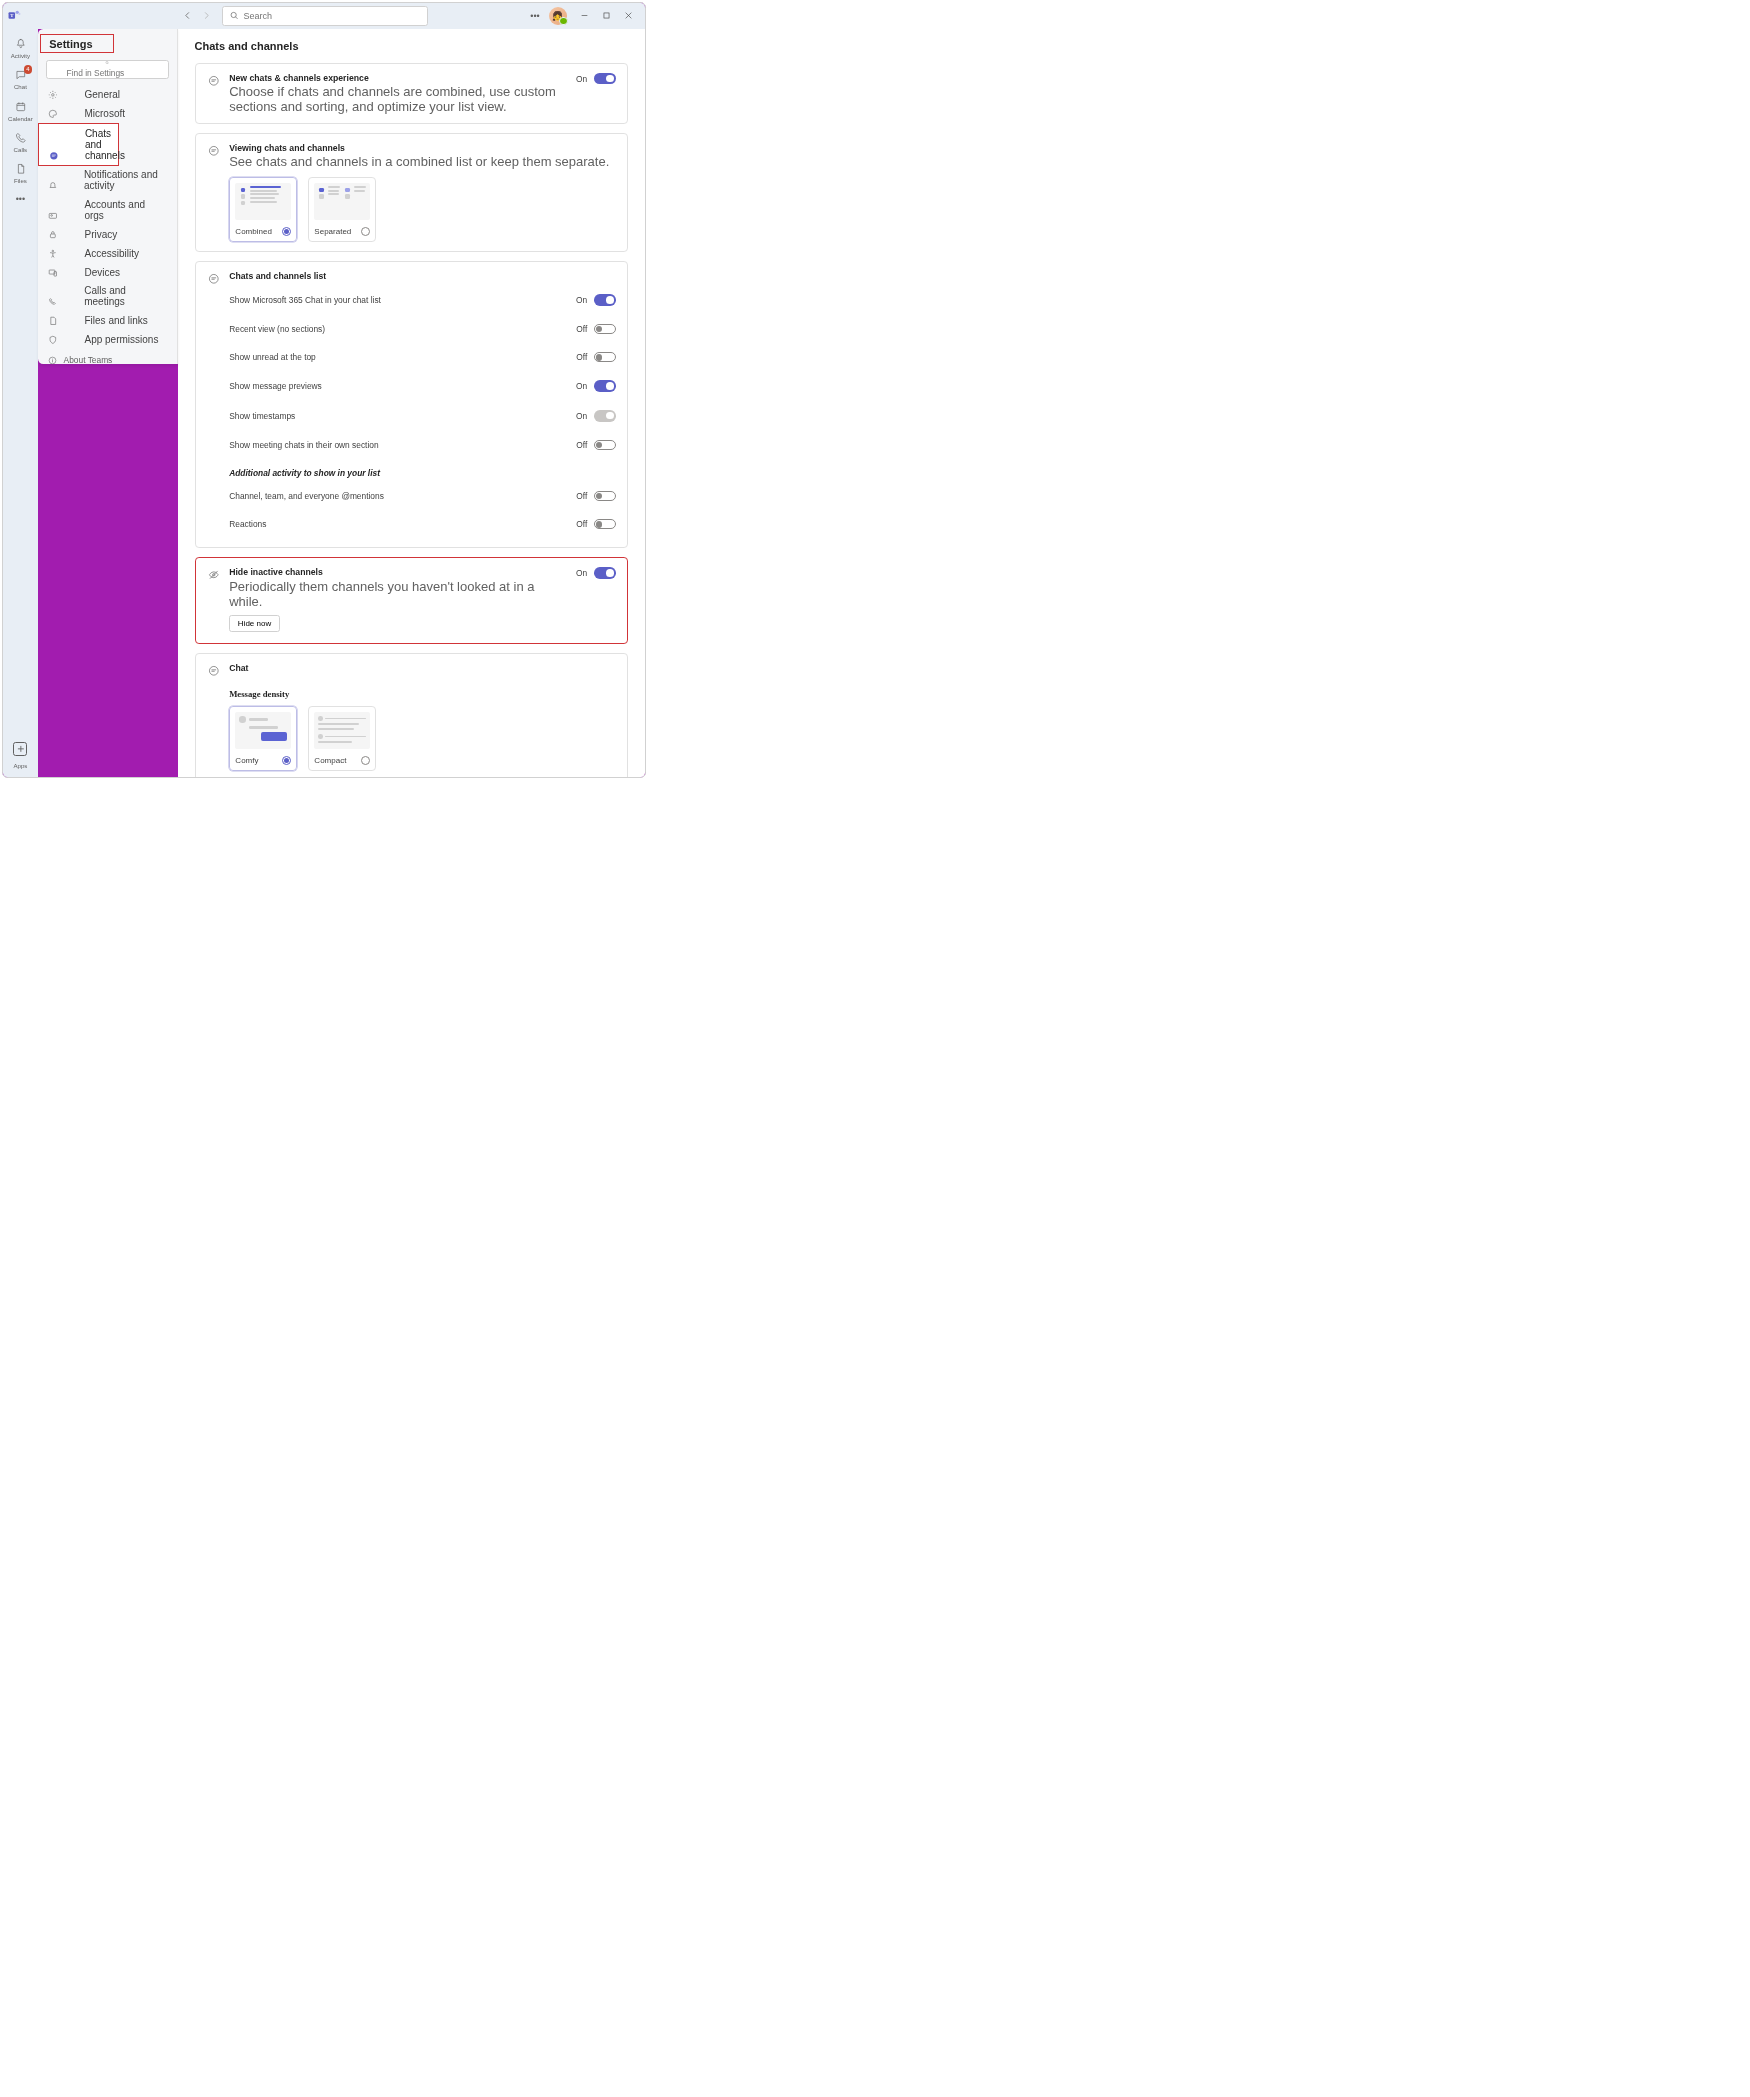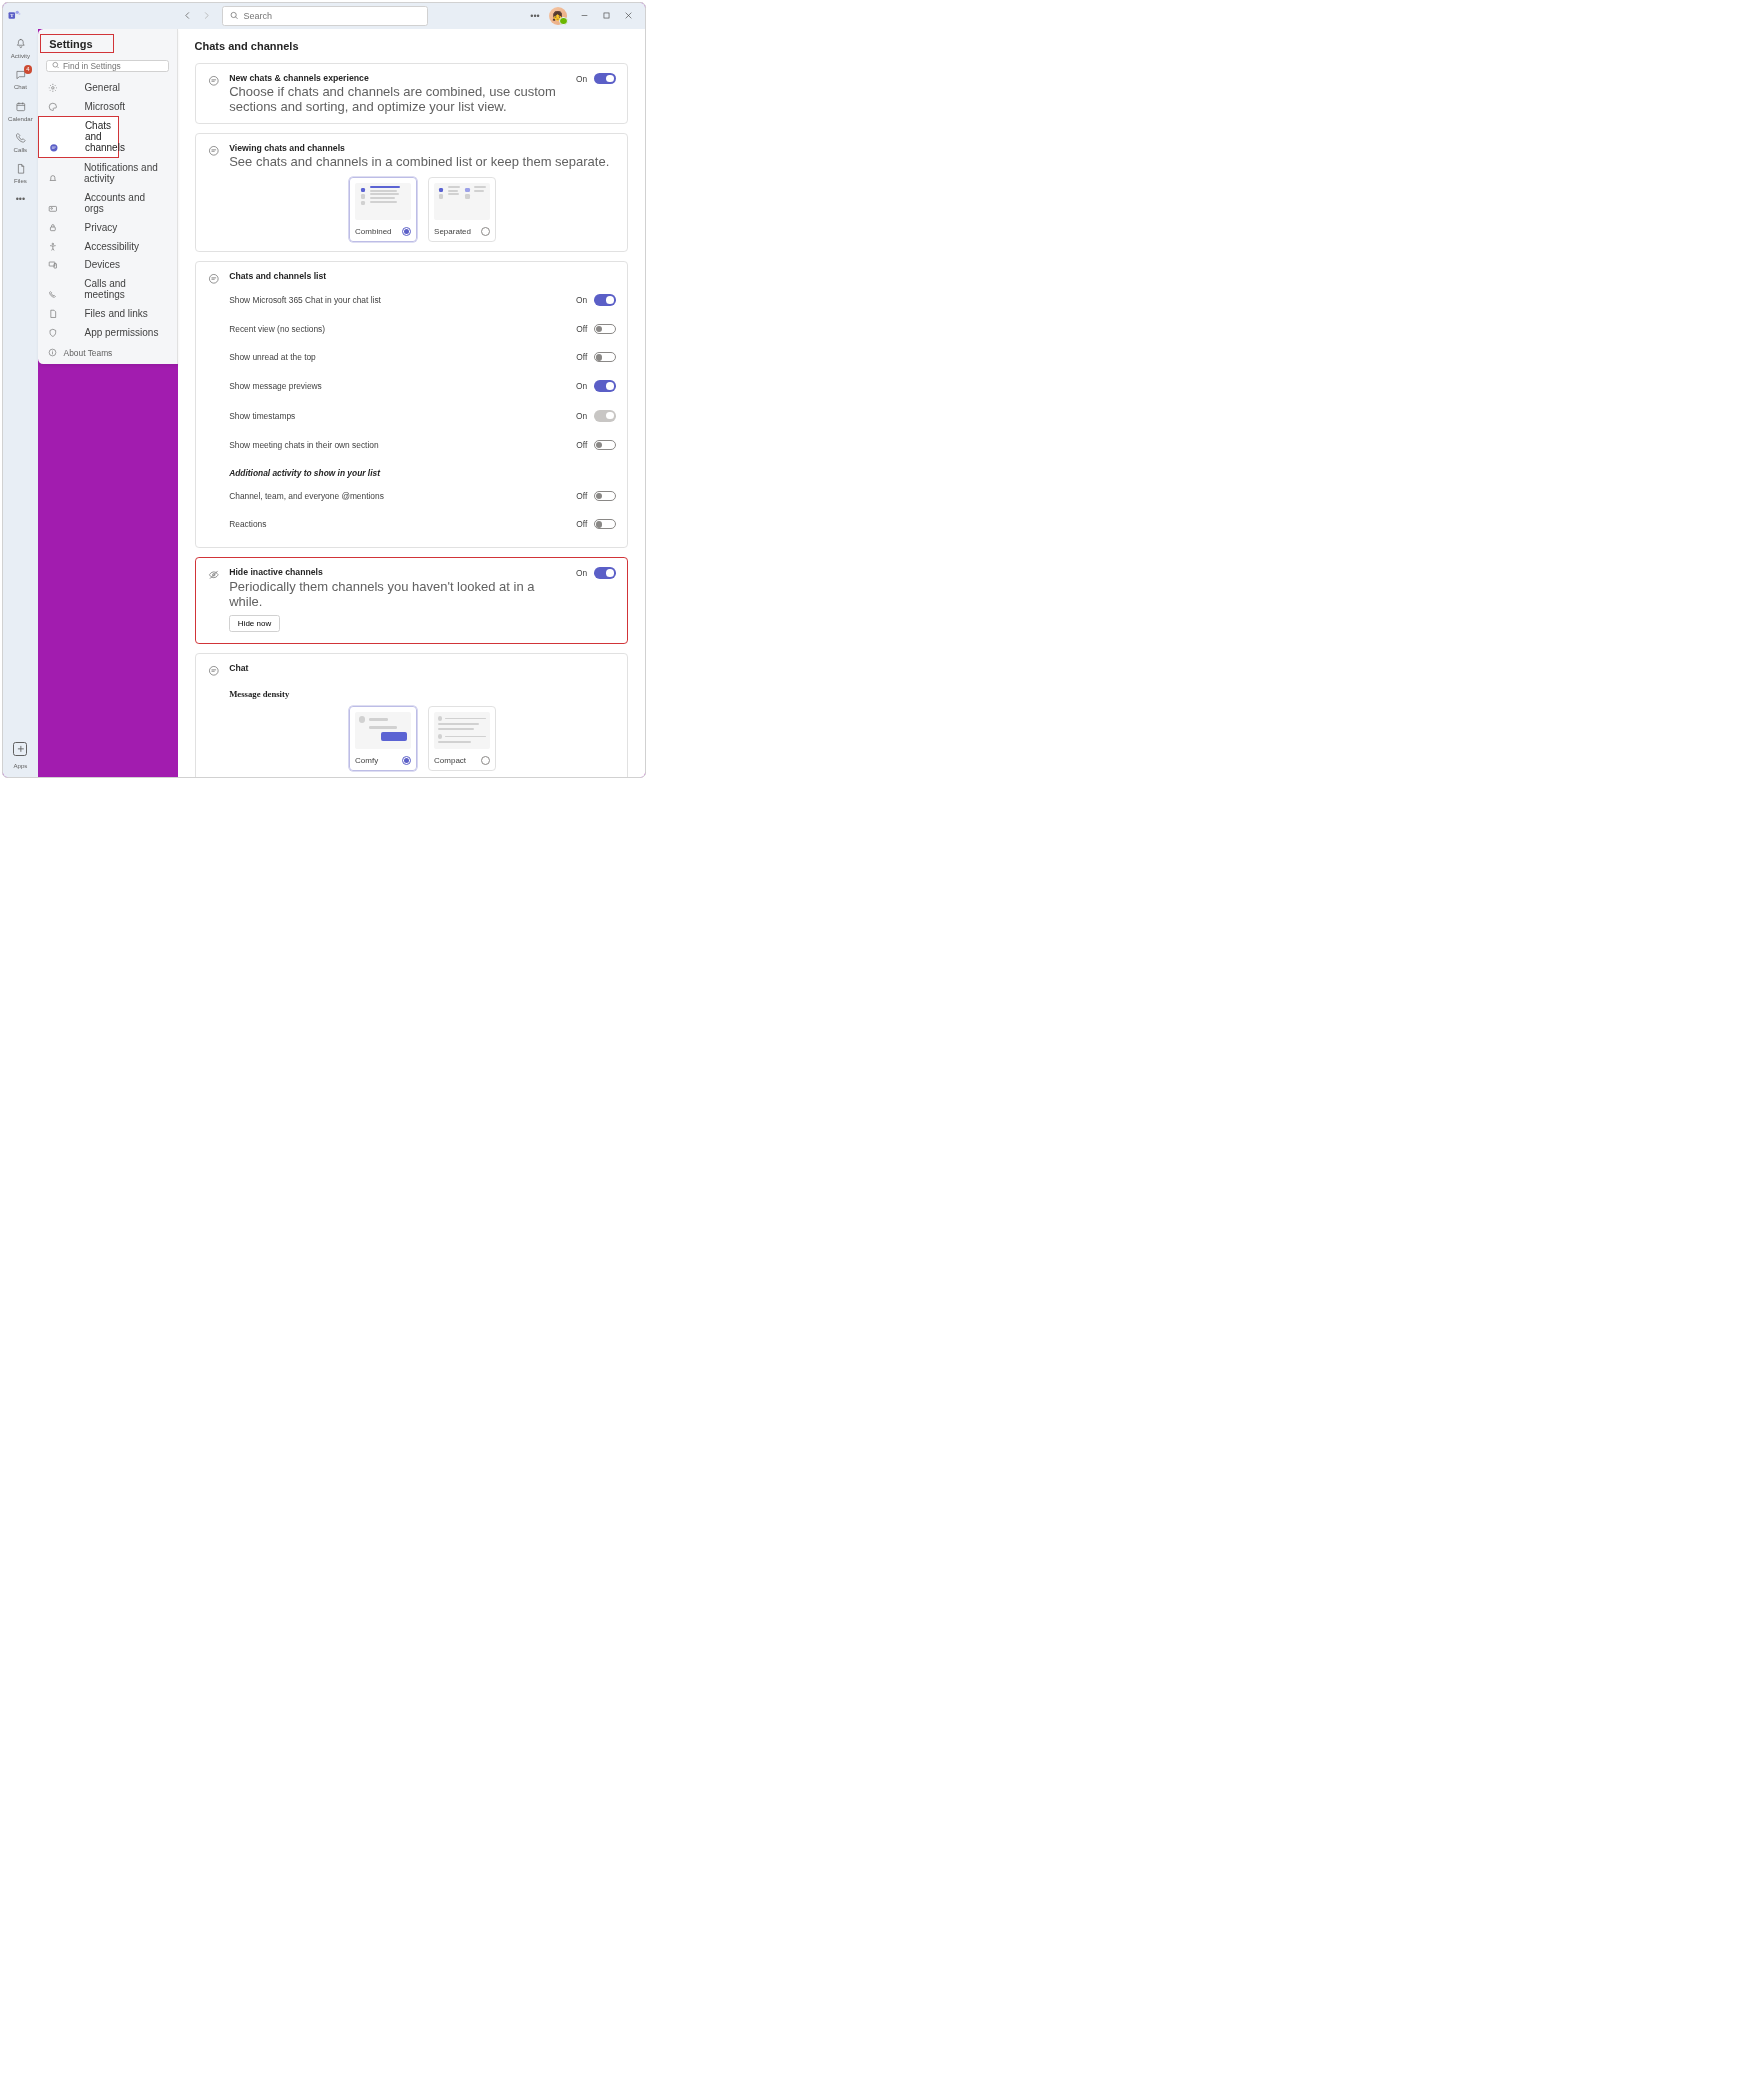--- a/index.html
+++ b/index.html
@@ -115,21 +115,21 @@
 .settings-panel h2 {
   font-size: 11px; font-weight: 700; padding: 5.2px 10.3px 9px 10.3px;
 }
 .red-box-title {
   border: 1.9px solid #d13438; padding: 2.6px 20.6px 2.6px 7.7px;
   margin: -2.6px 0 6.4px 2.6px; width: fit-content;
 }
 .settings-search {
   margin: 0 7.7px 6.4px 7.7px;
   height: 19.3px; background:#fff; border:0.6px solid #d1d1d1; border-radius:2.6px;
-  display:flex; align-items:center; padding:0 5px; gap:3.9px;
+  display:flex; align-items:center; padding:0 20px; gap:3.9px;flex-direction:column;
 }
 .settings-search input { border:none; outline:none; background:transparent; font-size:8.4px; color:#616161; width:100%; }
 .settings-nav { display:flex; flex-direction:column; }
 .nav-item {
   display:flex; align-items:flex-end; gap:26px;
   padding: 3.9px 10.3px; font-size:10px; color:#424242; cursor:pointer;
 }
 .nav-item.active { background:#fff; font-weight:400; color:#242424; }
 .nav-item .ni-ico { width:10.3px; height:10.3px; display:flex; align-items:center; justify-content:center; color:#616161; }
 .nav-item.active .ni-ico { color:#5b5fc7; }
@@ -157,21 +157,21 @@
 
 .toggle { width:22px; height:11.6px; border-radius:5.8px; position:relative; cursor:pointer; }
 .toggle .knob { width:7.7px; height:7.7px; border-radius:50%; position:absolute; top:1.9px; }
 .toggle.on { background:#5b5fc7; }
 .toggle.on .knob { background:#fff; right:1.9px; }
 .toggle.off { background:#fff; border:0.6px solid #8a8886; height:10.3px; }
 .toggle.off .knob { background:#8a8886; left:1.3px; top:1.3px; width:6.4px; height:6.4px;}
 .toggle.disabled.on { background:#c8c6c4; }
 .toggle.disabled.on .knob { background:#fff; right:1.9px; }
 
-.option-grid { display:flex; gap:11px; margin-top:7.7px; margin-left:22px;justify-content:center; }
+.option-grid { display:flex; gap:11px; margin-top:7.7px; margin-left:22px; }
 .option-card {
   border:0.6px solid #e1e1e1; border-radius:3.9px;
   padding:5.2px; width:68px;
 }
 .option-card.selected { border:0.6px solid #bdbde6; box-shadow:0 0 0 0.6px #bdbde6; }
 .option-preview {
   width:100%; height:37px; background:#f5f5f5; border-radius:1.9px;
   margin-bottom:6.4px; display:flex; gap:1.9px; padding:2.6px; overflow:hidden;
 }
 .option-footer { display:flex; align-items:center; justify-content:space-between; margin-top:1.3px;}

